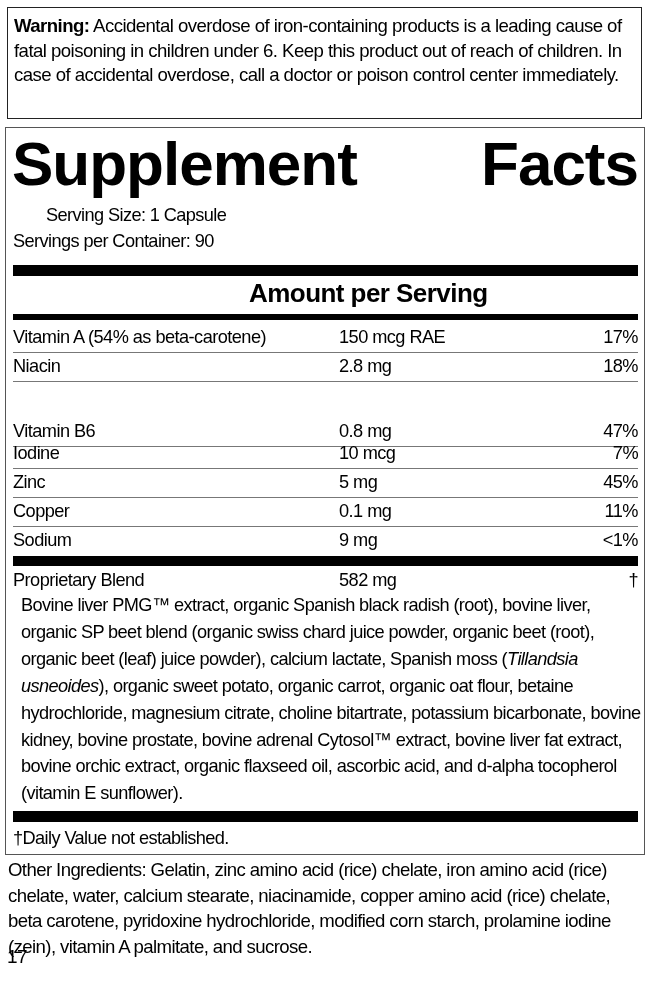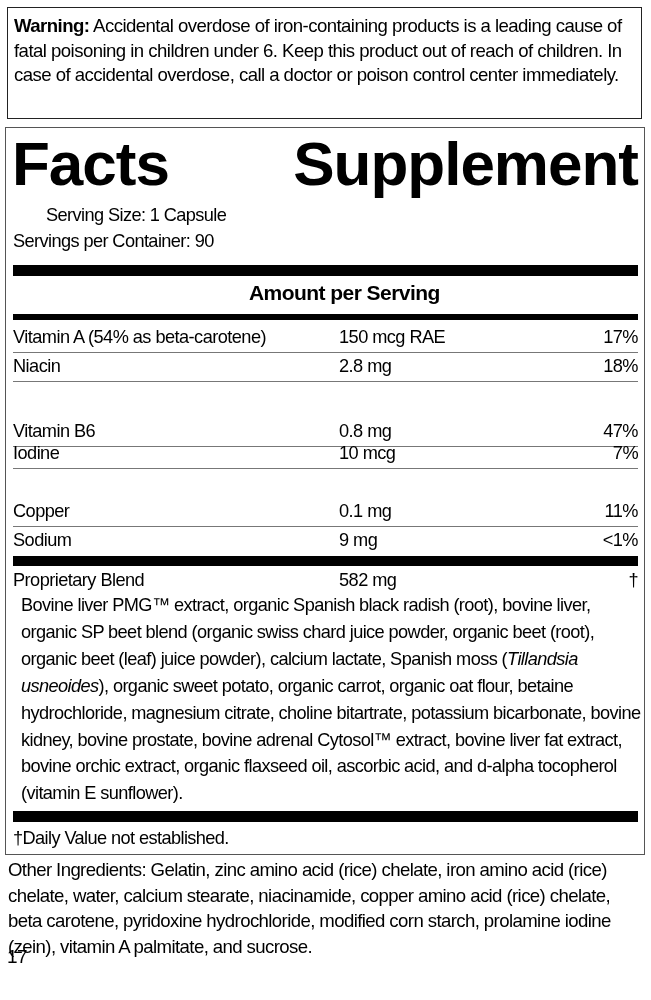--- a/index.html
+++ b/index.html
@@ -21,21 +21,21 @@
   }
   .title {
     position: absolute; left: 6px; top: 2px; width: 626px; height: 68px;
     display: flex; justify-content: space-between; align-items: flex-start;
     font-weight: bold; font-size: 62px; line-height: 68px; letter-spacing: -1px;
   }
   .serving { position: absolute; left: 7px; font-size: 18.2px; letter-spacing: -0.6px; line-height: 24px; }
   .rule { position: absolute; left: 7px; width: 625px; background: #000; }
   .hdr {
     position: absolute; top: 150px; left: 7px; width: 625px; height: 30px;
-    font-weight: bold; font-size: 21px; letter-spacing: -0.55px; line-height: 30px;
+    font-weight: bold; font-size: 26px; letter-spacing: -0.55px; line-height: 30px;
   }
   .hdr .amt { position: absolute; left: 236px; }
   .hdr .dv { position: absolute; right: 0; }
   .row {
     position: absolute; left: 7px; width: 625px; height: 29px;
     font-size: 18.2px; letter-spacing: -0.55px; line-height: 29px;
     border-bottom: 1.5px solid #777;
   }
   .row.last { border-bottom: none; }
   .row .name { position: absolute; left: 0; }
@@ -61,22 +61,22 @@
 </style>
 </head>
 <body>
 
 <div class="warning">
   <b>Warning:</b><span> Accidental overdose of iron-containing products is a leading cause of fatal poisoning in children under 6. Keep this product out of reach of children. In case of accidental overdose, call a doctor or poison control center immediately.</span>
 </div>
 
 <div class="facts">
   <div class="title">
+    <span>Supplement</span>
     <span>Facts</span>
-    <span>Supplement</span>
   </div>
 
   <div class="serving" style="top:75px;margin-left:33px;">Serving Size: 1 Capsule</div>
   <div class="serving" style="top:101px;">Servings per Container: 90</div>
 
   <div class="rule" style="top:137px; height:11px;"></div>
 
   <div class="hdr">
     <span class="amt">Amount per Serving</span>
   </div>
@@ -96,20 +96,25 @@
   <div class="row" style="top:253px;margin-top:36px;">
     <span class="name">Vitamin B6</span>
     <span class="amount">0.8 mg</span>
     <span class="pct">47%</span>
   </div>
   <div class="row" style="top:311px;">
     <span class="name">Iodine</span>
     <span class="amount">10 mcg</span>
     <span class="pct">7%</span>
   </div>
+  <div class="row" style="top:340px;">
+    <span class="name">Zinc</span>
+    <span class="amount">5 mg</span>
+    <span class="pct">45%</span>
+  </div>
   <div class="row" style="top:369px;">
     <span class="name">Copper</span>
     <span class="amount">0.1 mg</span>
     <span class="pct">11%</span>
   </div>
   <div class="row last" style="top:398px;">
     <span class="name">Sodium</span>
     <span class="amount">9 mg</span>
     <span class="pct">&lt;1%</span>
   </div>

